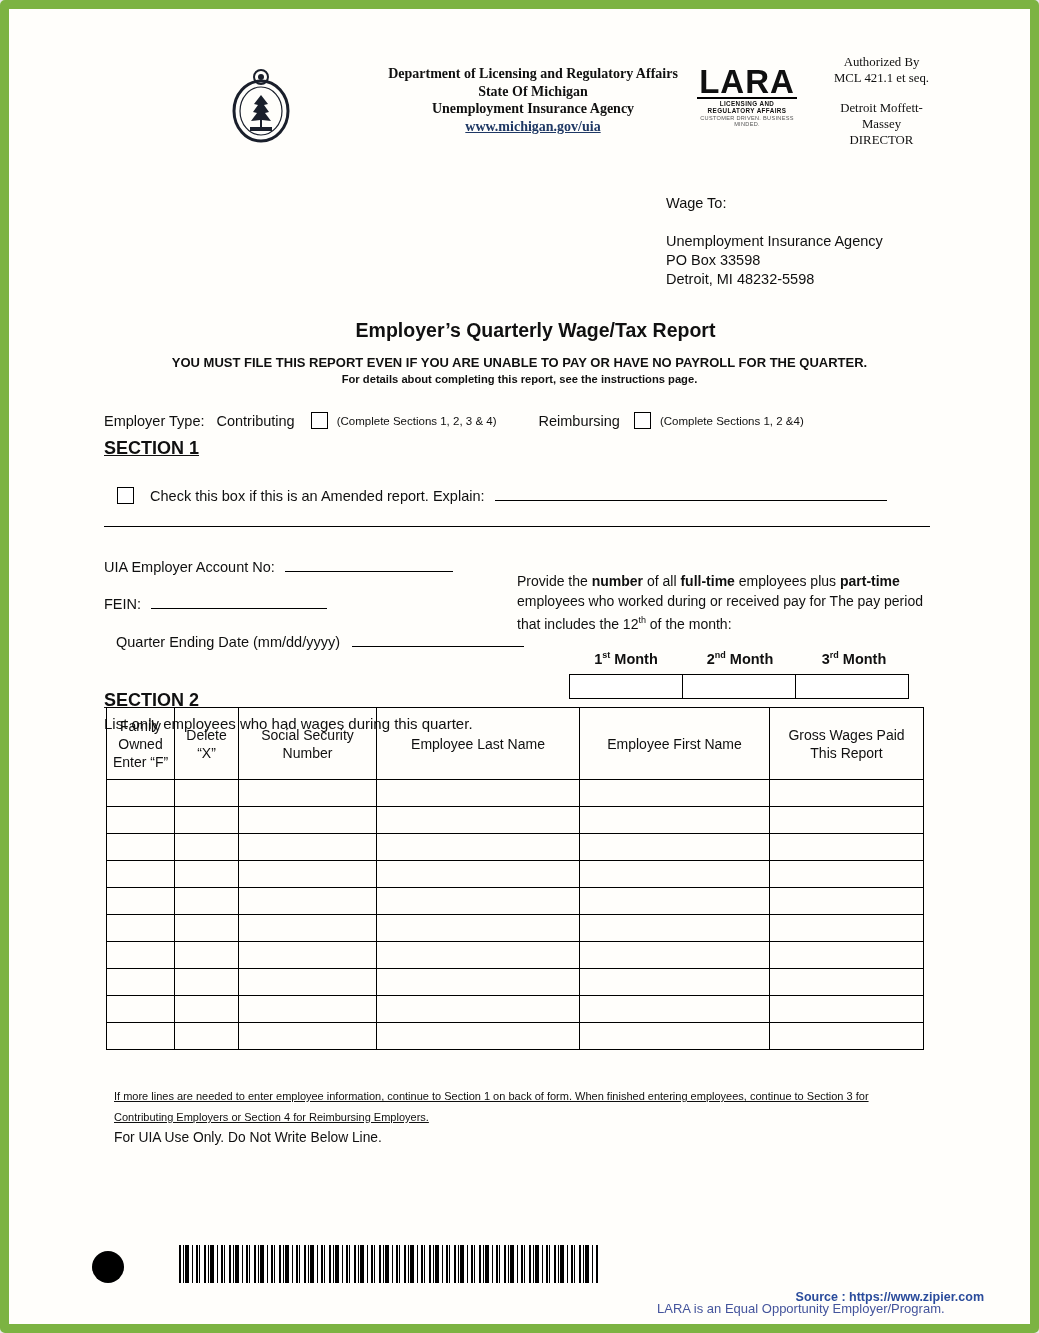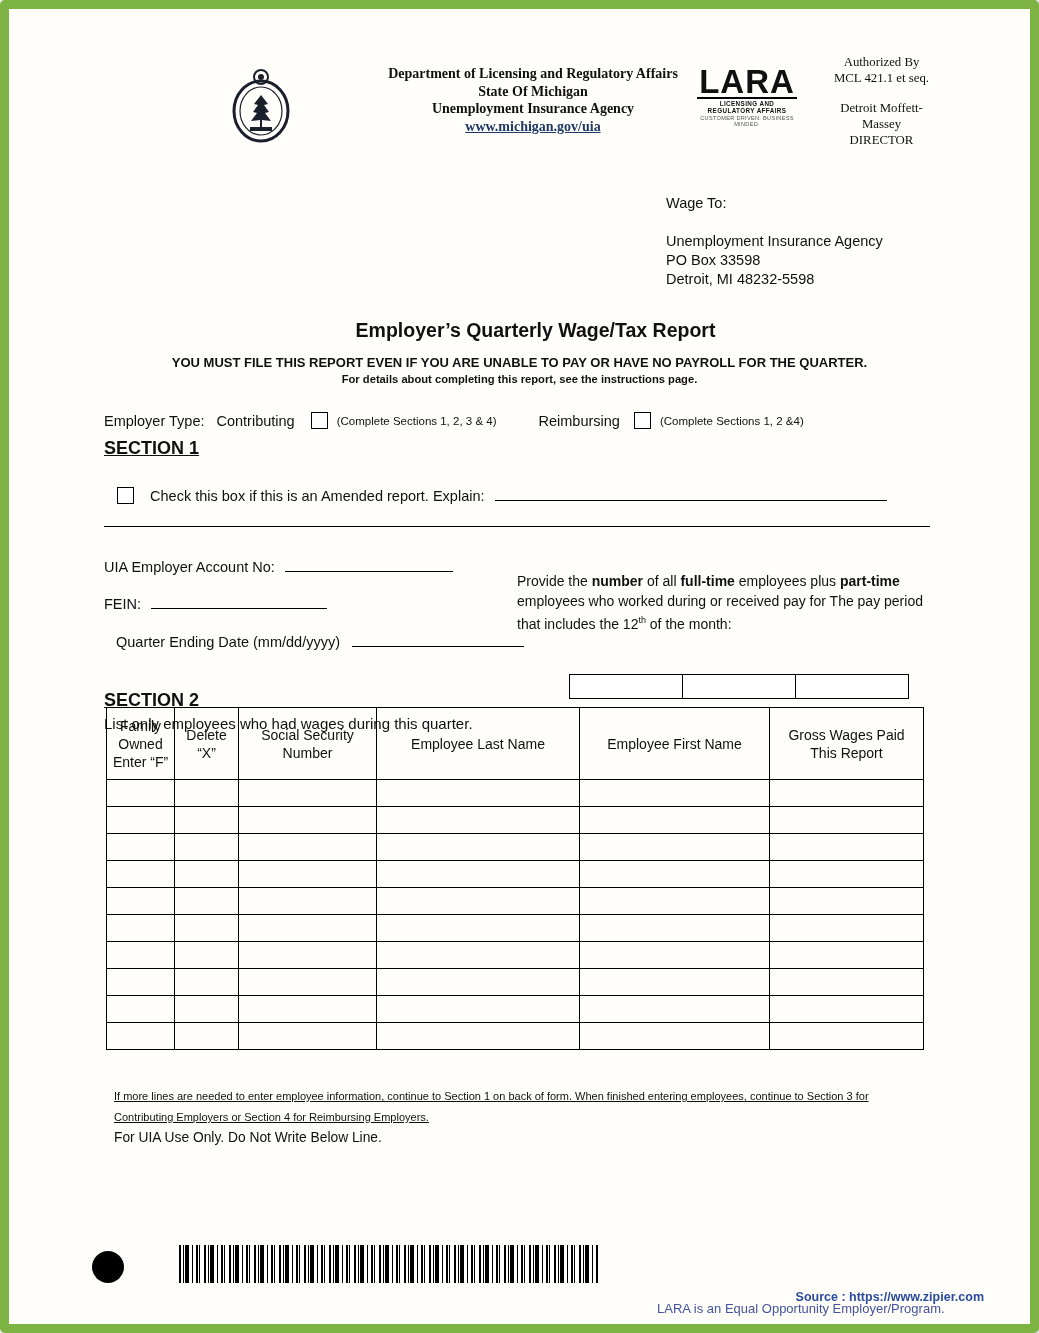--- a/index.html
+++ b/index.html
@@ -139,20 +139,25 @@
 
   <div class="abs field-label" style="left:107px; top:623px;">
     <span>Quarter Ending Date (mm/dd/yyyy)</span>
     <span class="blank" style="width:172px; margin-left:8px;"></span>
   </div>
 
   <div class="abs instr" style="left:508px; top:563px; width:428px;">
     <span>Provide the </span><span class="bold">number</span><span> of all </span><span class="bold">full-time</span><span> employees plus </span><span class="bold">part</span><span class="bold">-time</span><span> employees who worked during or received pay for The pay period that includes the 12</span><sup>th</sup><span> of the month:</span>
   </div>
 
+  <div class="abs month-label-row" style="left:560px; top:641px;">
+    <div><span>1</span><sup>st</sup><span> Month</span></div>
+    <div><span>2</span><sup>nd</sup><span> Month</span></div>
+    <div><span>3</span><sup>rd</sup><span> Month</span></div>
+  </div>
 
   <div class="abs month-boxes" style="left:560px; top:665px;">
     <div></div>
     <div></div>
     <div></div>
   </div>
 
   <div class="abs sec-h" style="left:95px; top:681px;">SECTION 2</div>
   <div class="abs" style="left:95px; top:706px; font-size:15px;">List only employees who had wages during this quarter.</div>
 

